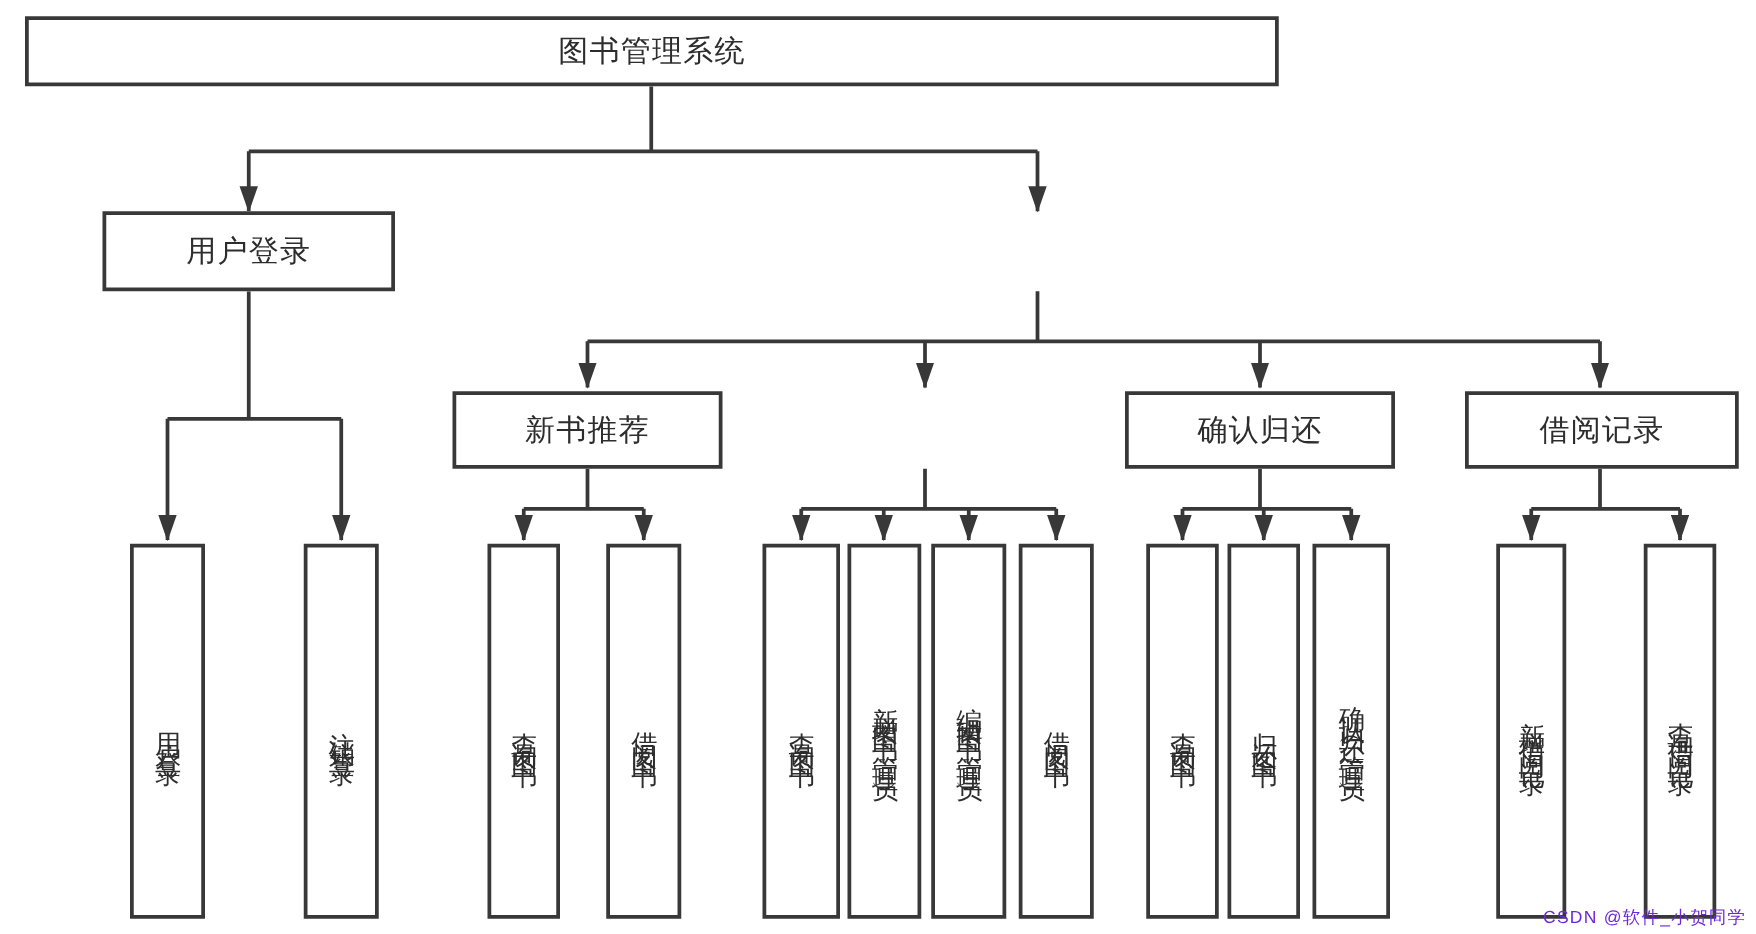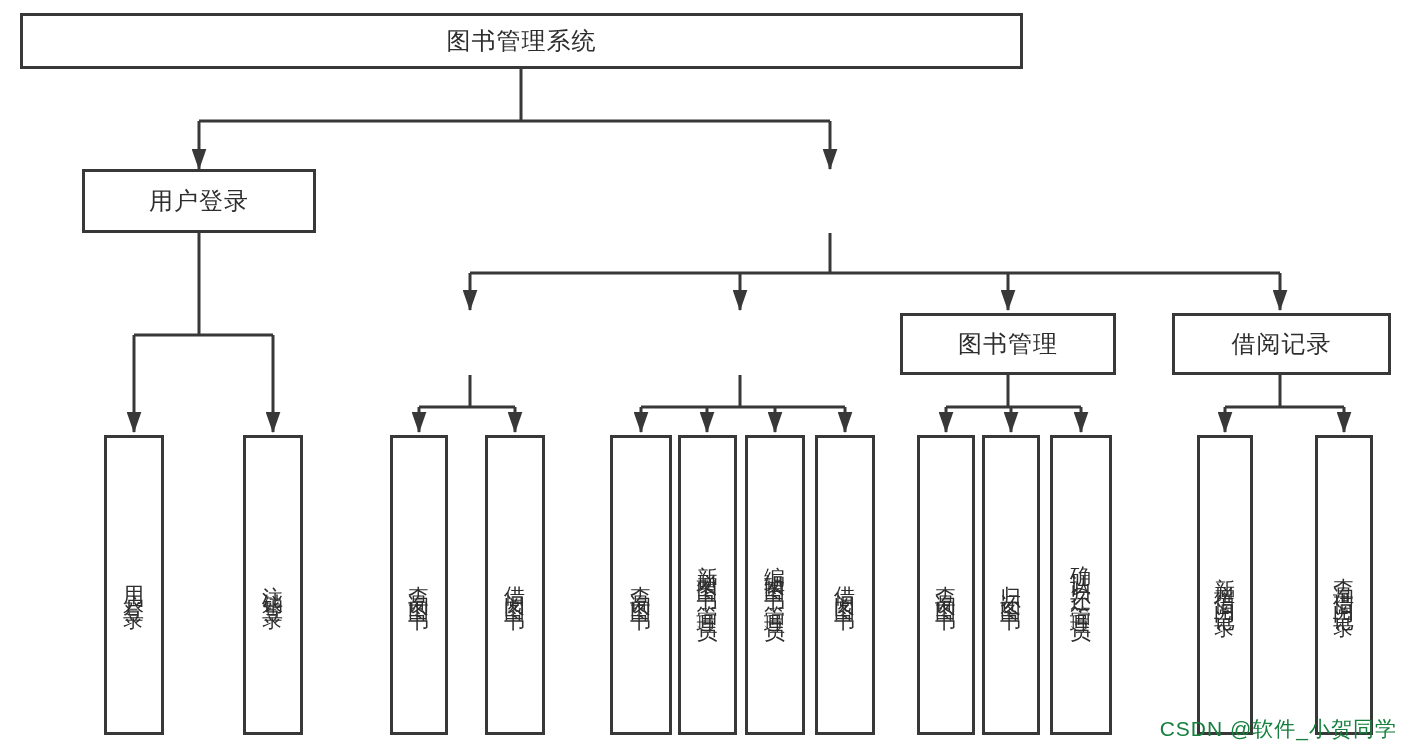--- a/index.html
+++ b/index.html
@@ -13,21 +13,21 @@
     border:3px solid #383838;display:flex;align-items:center;justify-content:center;
     text-align:center;
   }
   .node.h span{font-size:24px;letter-spacing:1px;white-space:nowrap;}
   .node.v span{
     writing-mode:vertical-rl;text-orientation:mixed;
     font-size:21px;letter-spacing:8px;line-height:1;white-space:nowrap;
   }
   .watermark{
     position:absolute;right:8px;bottom:4px;z-index:3;
-    font-size:21px;color:#15803d;letter-spacing:1px;white-space:nowrap;
+    font-size:14px;color:#6d28d9;letter-spacing:1px;white-space:nowrap;
   }
 </style>
 </head>
 <body>
 
 <div class="canvas">
 
   <svg class="wires" width="1405" height="747" viewBox="0 0 1405 747">
     <defs>
       <marker id="arr" viewBox="0 0 10 7" refX="9.5" refY="3.5" markerWidth="7" markerHeight="5" orient="auto">
@@ -72,22 +72,25 @@
   </svg>
 
   <div class="node h" style="left:20px;top:13px;width:1003px;height:56px">
     <span>图书管理系统</span>
   </div>
 
   <div class="node h" style="left:82px;top:169px;width:234px;height:64px">
     <span>用户登录</span>
   </div>
 
+  <div class="node h" style="left:362px;top:313px;width:216px;height:62px">
+    <span>新书推荐</span>
+  </div>
   <div class="node h" style="left:900px;top:313px;width:216px;height:62px">
-    <span>图书管理</span>
+    <span>确认归还</span>
   </div>
   <div class="node h" style="left:1172px;top:313px;width:219px;height:62px">
     <span>借阅记录</span>
   </div>
 
   <div class="node v" style="left:104px;top:435px;width:60px;height:300px">
     <span>用户登录</span>
   </div>
   <div class="node v" style="left:243px;top:435px;width:60px;height:300px">
     <span>注销登录</span>

